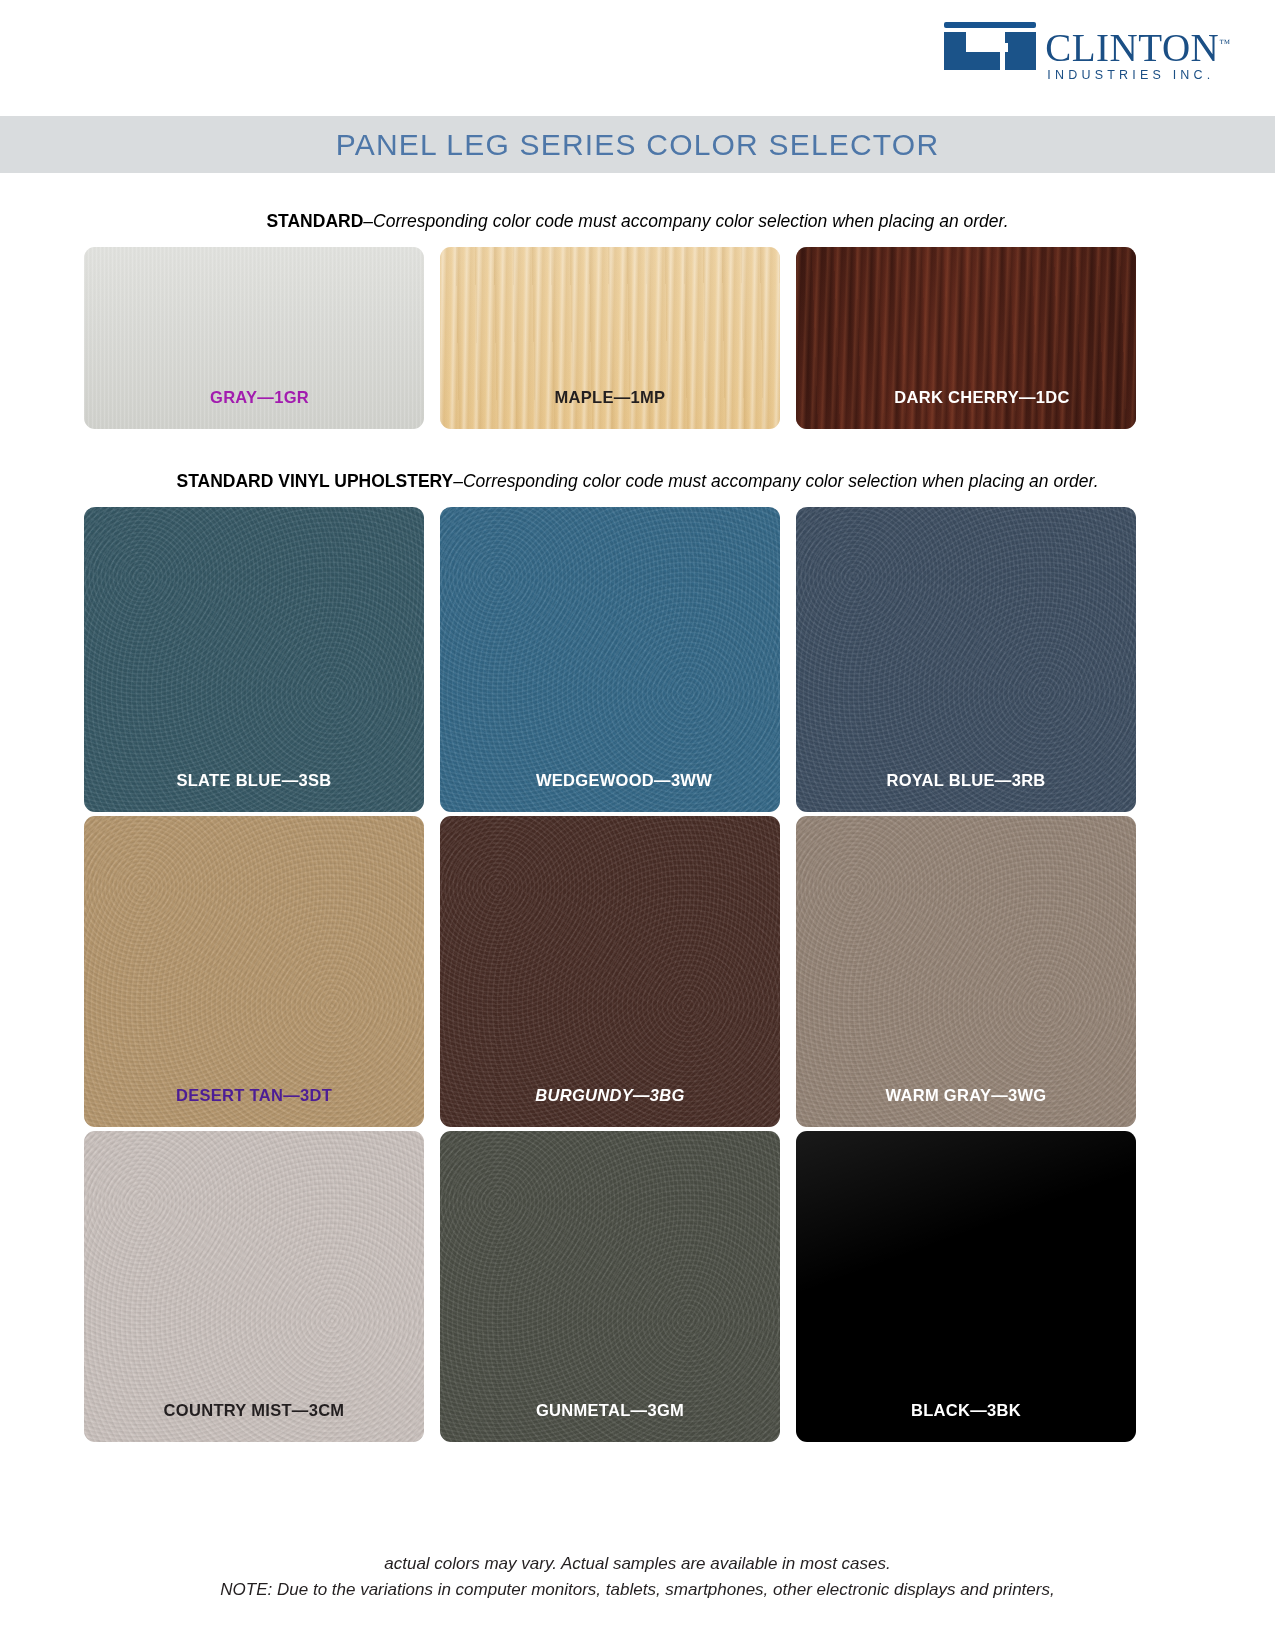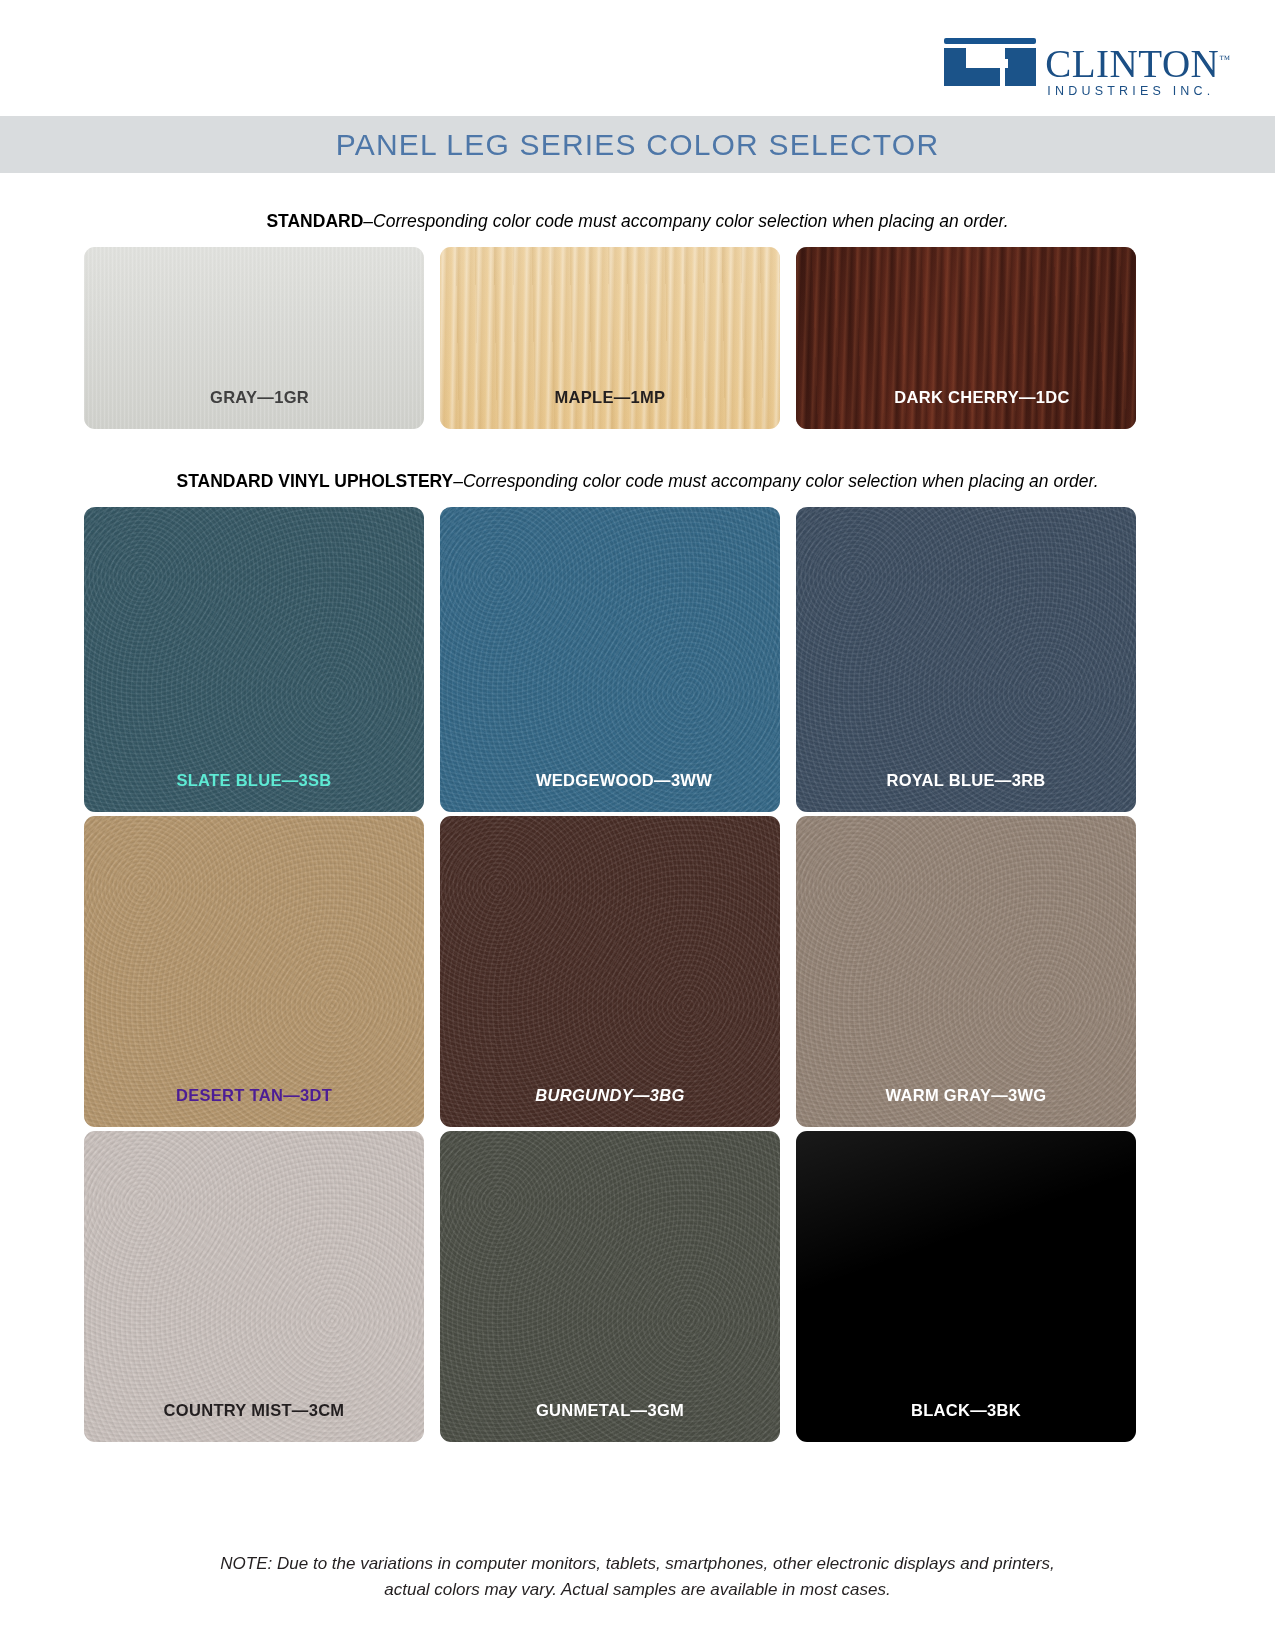--- a/index.html
+++ b/index.html
@@ -13,21 +13,21 @@
     position: relative;
     width: 1275px;
     height: 1650px;
     background: #ffffff;
     overflow: hidden;
   }
 
   
   .header {
     position: absolute;
-    top: 16px; left: 0; right: 0;
+    top: 0; left: 0; right: 0;
     height: 86px;
   }
   .logo-wrap {
     position: absolute;
     right: 45px;
     top: 22px;
     display: flex;
     align-items: flex-start;
   }
   .logo-mark {
@@ -264,21 +264,21 @@
   </div>
 
   <div class="section-head" id="head-laminate">
     <span class="strong">STANDARD</span><span class="ital">–Corresponding color code must accompany color selection when placing an order.</span>
   </div>
 
   <div class="grid" id="grid-laminate">
 
     <div class="swatch light" style="background-color: rgb(214, 215, 210);">
       <div class="tex tex-gray-lam"></div>
-      <div class="swatch-label" style="color: #404040; padding-left: 11px;">GRAY—1GR</div>
+      <div class="swatch-label" style="color: #a21caf; padding-left: 11px;">GRAY—1GR</div>
     </div>
 
     <div class="swatch light" style="background-color: rgb(234, 202, 146);">
       <div class="tex tex-maple"></div>
       <div class="swatch-label" style="color: rgb(35, 31, 32);">MAPLE—1MP</div>
     </div>
 
     <div class="swatch dark" style="background-color: rgb(96, 40, 28);">
       <div class="tex tex-cherry"></div>
       <div class="swatch-label" style="color: rgb(255, 255, 255); padding-left: 32px;">DARK CHERRY—1DC</div>
@@ -286,21 +286,21 @@
   </div>
 
   <div class="section-head" id="head-vinyl">
     <span class="strong">STANDARD VINYL UPHOLSTERY</span><span class="ital">–Corresponding color code must accompany color selection when placing an order.</span>
   </div>
 
   <div class="grid" id="grid-vinyl">
 
     <div class="swatch dark" style="background-color: rgb(55, 90, 103);">
       <div class="tex tex-grain"></div>
-      <div class="swatch-label" style="color: #5eead4;">SLATE BLUE—3SB</div>
+      <div class="swatch-label" style="color: #ffffff;">SLATE BLUE—3SB</div>
     </div>
 
     <div class="swatch dark" style="background-color: rgb(53, 106, 138);">
       <div class="tex tex-grain"></div>
       <div class="swatch-label" style="color: rgb(255, 255, 255); padding-left: 28px;">WEDGEWOOD—3WW</div>
     </div>
 
     <div class="swatch dark" style="background-color: rgb(62, 79, 99);">
       <div class="tex tex-grain"></div>
       <div class="swatch-label" style="color: rgb(255, 255, 255);">ROYAL BLUE—3RB</div>
@@ -331,17 +331,17 @@
       <div class="swatch-label" style="color: rgb(255, 255, 255);">GUNMETAL—3GM</div>
     </div>
 
     <div class="swatch dark" style="background-color: rgb(0, 0, 0);">
       <div class="tex tex-sheen"></div>
       <div class="swatch-label" style="color: rgb(255, 255, 255);">BLACK—3BK</div>
     </div>
   </div>
 
   <div class="note">
+    <div>actual colors may vary. Actual samples are available in most cases.</div>
     <div>NOTE: Due to the variations in computer monitors, tablets, smartphones, other electronic displays and printers,</div>
-    <div>actual colors may vary. Actual samples are available in most cases.</div>
   </div>
 
 </div>
 
 </body></html>

